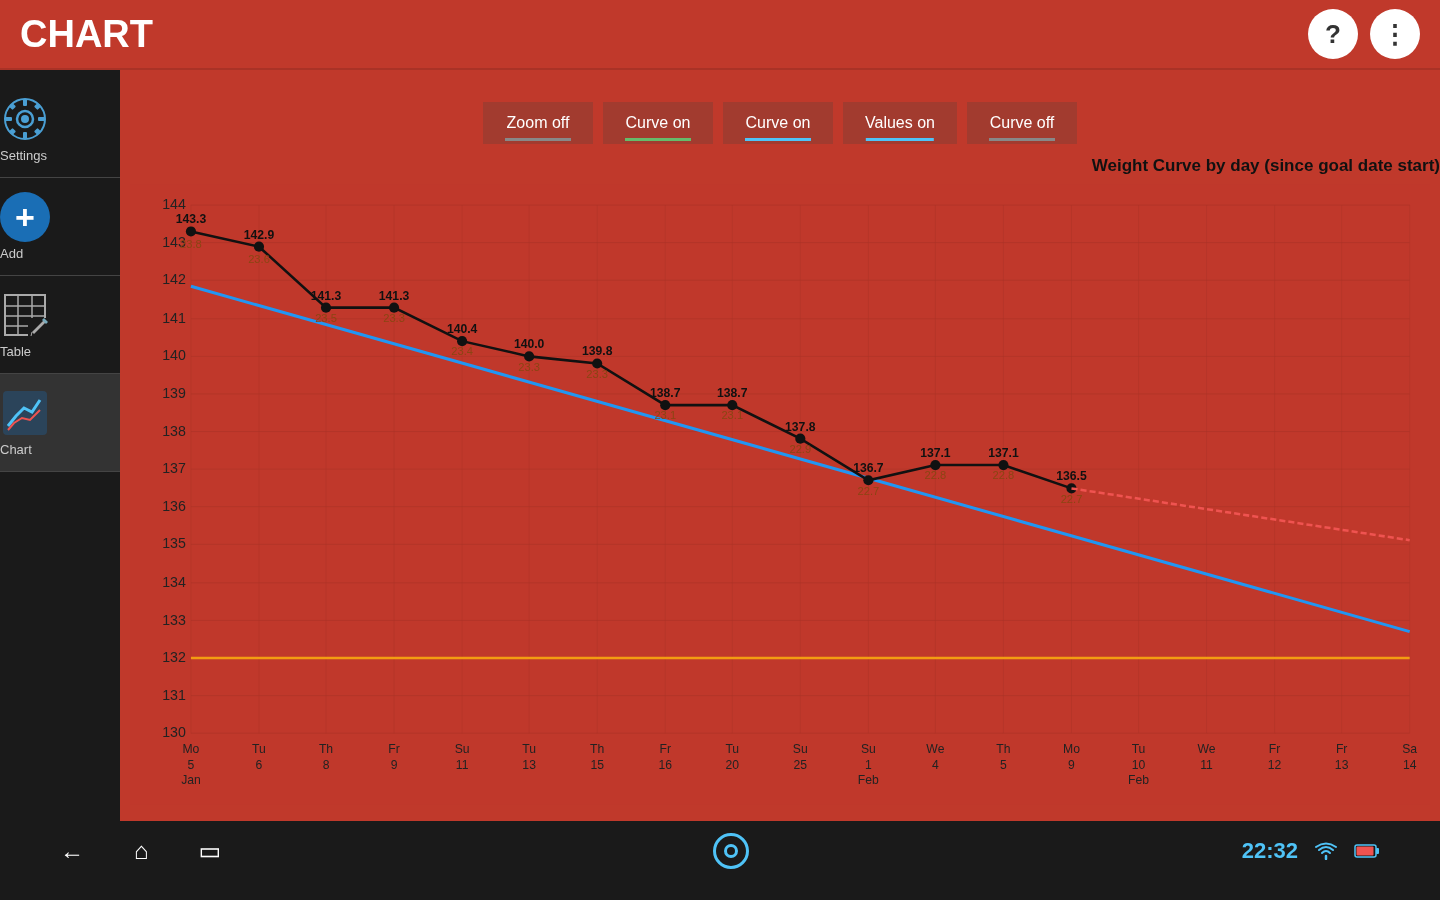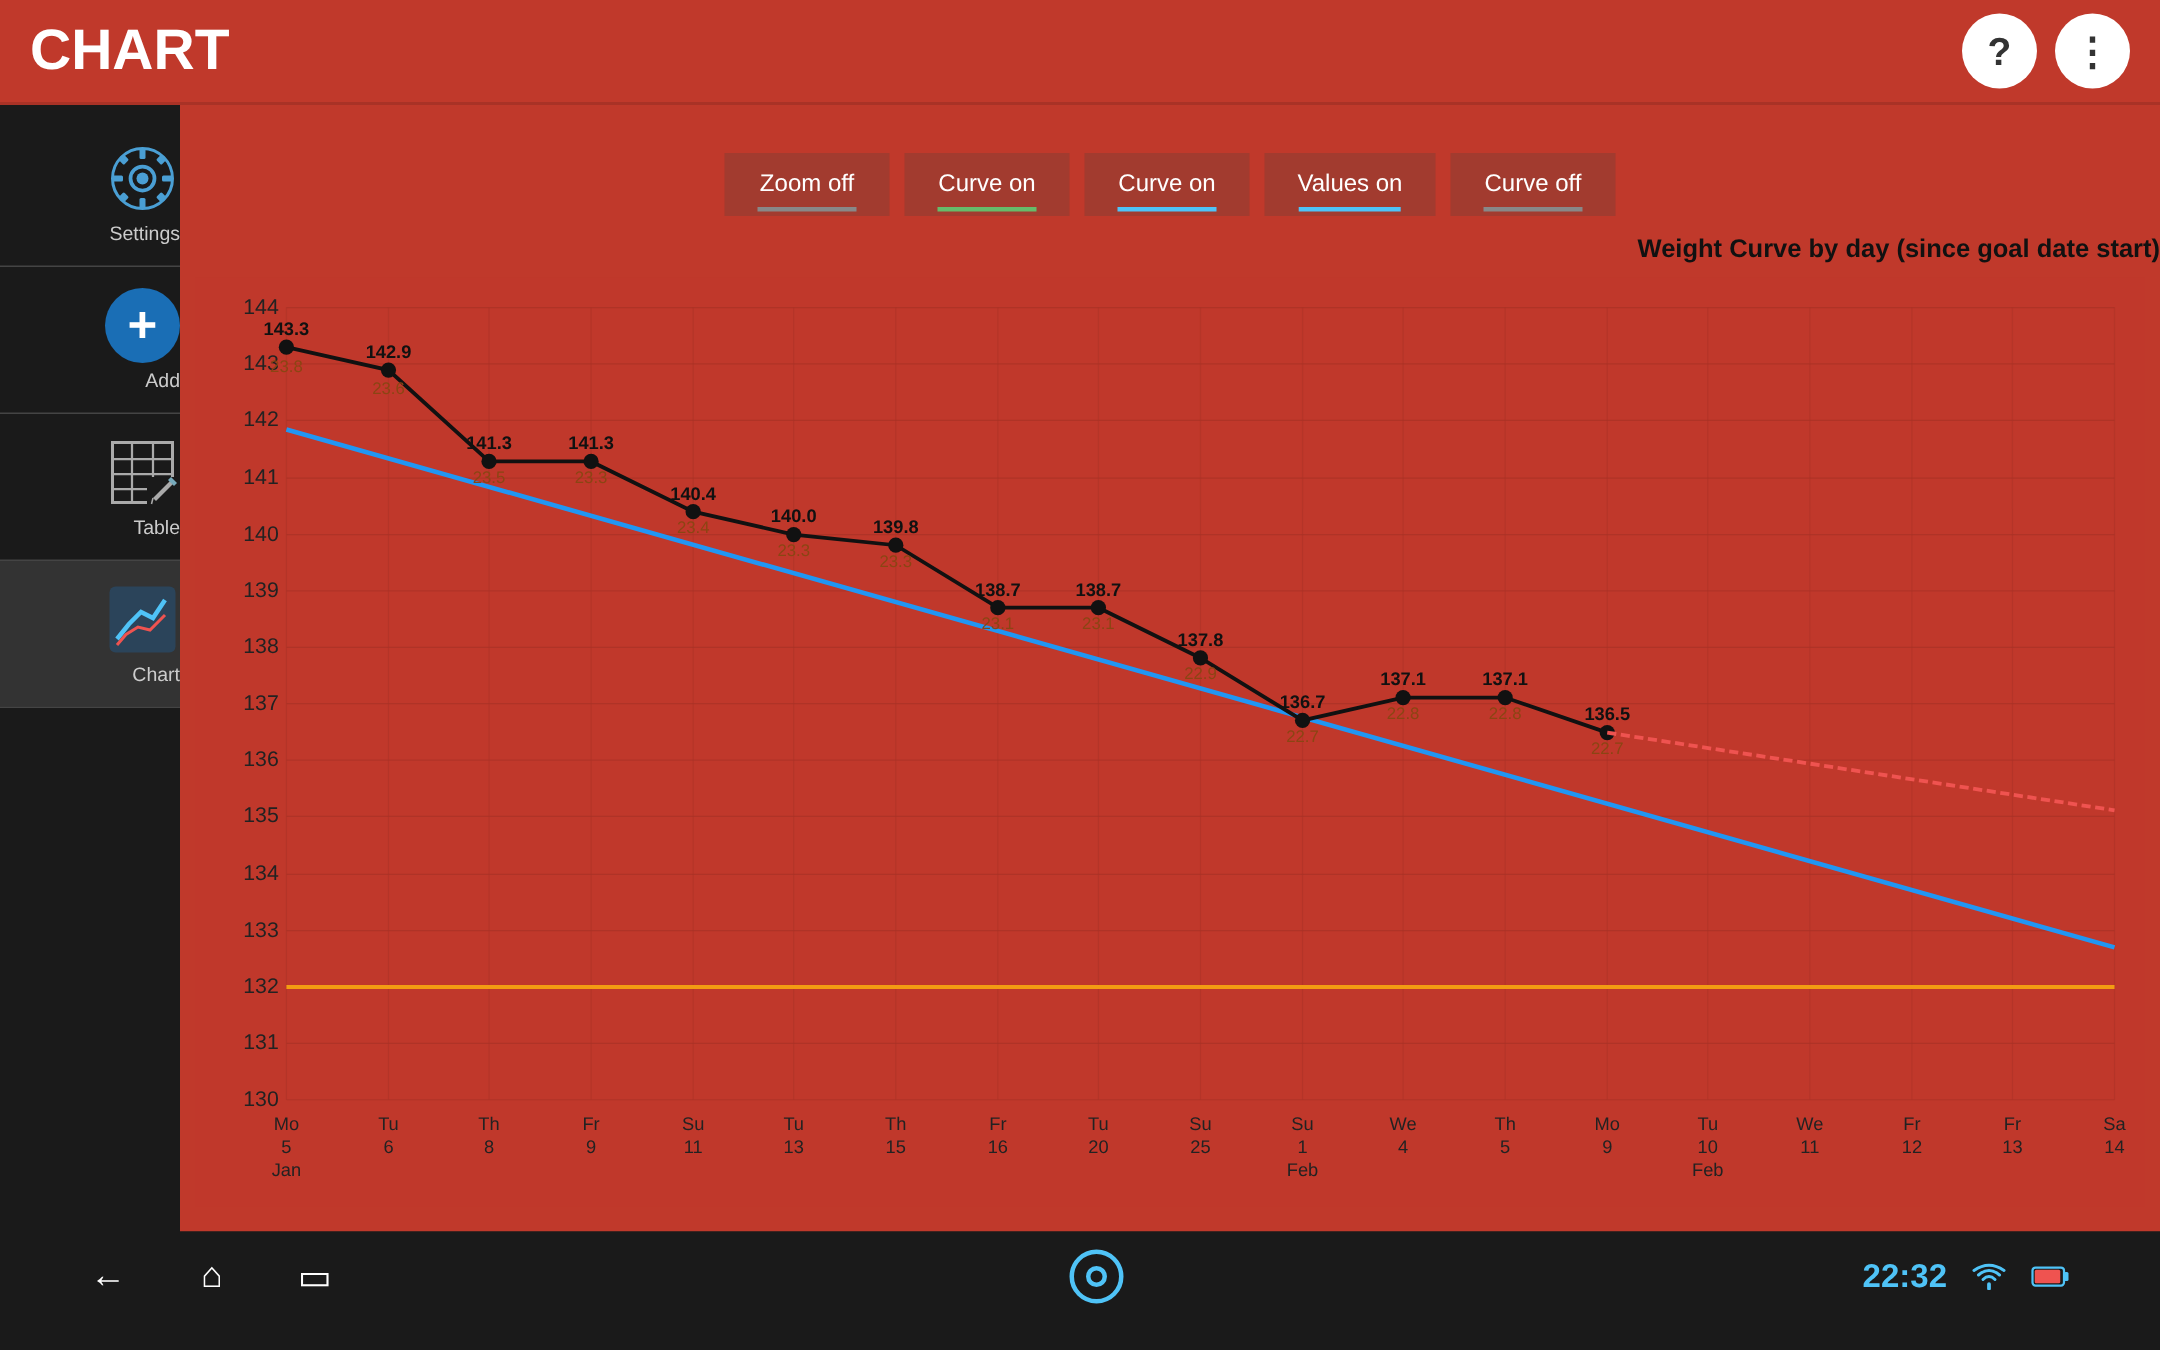--- a/index.html
+++ b/index.html
@@ -12,21 +12,21 @@
     .content { flex: 1; background: #c0392b; display: flex; flex-direction: column; }
     .bottom-bar { height: 60px; background: #1a1a1a; display: flex; align-items: center; justify-content: space-between; padding: 0 30px; }
 
     
     .header { background: #c0392b; padding: 10px 20px; display: flex; align-items: center; justify-content: space-between; height: 70px; border-bottom: 2px solid #a93226; }
     .header-title { color: white; font-size: 38px; font-weight: bold; }
     .header-icons { display: flex; gap: 12px; }
     .header-icon-btn { width: 50px; height: 50px; border-radius: 50%; background: white; display: flex; align-items: center; justify-content: center; cursor: pointer; font-size: 26px; font-weight: bold; color: #333; border: none; }
 
     
-    .sidebar-item { width: 100%; display: flex; flex-direction: column; align-items: flex-end; padding: 14px 0; cursor: pointer; color: white; font-size: 14px; gap: 4px; }
+    .sidebar-item { width: 100%; display: flex; flex-direction: column; align-items: flex-start; padding: 14px 0; cursor: pointer; color: white; font-size: 14px; gap: 4px; }
     .sidebar-item.active { background: #333; }
     .sidebar-item .icon { width: 50px; height: 50px; display: flex; align-items: center; justify-content: center; }
     .sidebar-item span { color: #ccc; font-size: 13px; }
     .sidebar-divider { width: 100%; height: 1px; background: #444; }
 
     
     .toggle-bar { display: flex; justify-content: center; gap: 10px; padding: 32px 10px 8px; flex-wrap: wrap; }
     .toggle-btn { background: rgba(150,60,50,0.7); border: none; color: white; font-size: 16px; padding: 12px 22px; cursor: pointer; position: relative; min-width: 110px; }
     .toggle-btn::after { content: ''; display: block; position: absolute; bottom: 3px; left: 50%; transform: translateX(-50%); height: 3px; width: 60%; }
     .toggle-btn.off::after { background: #888; }

